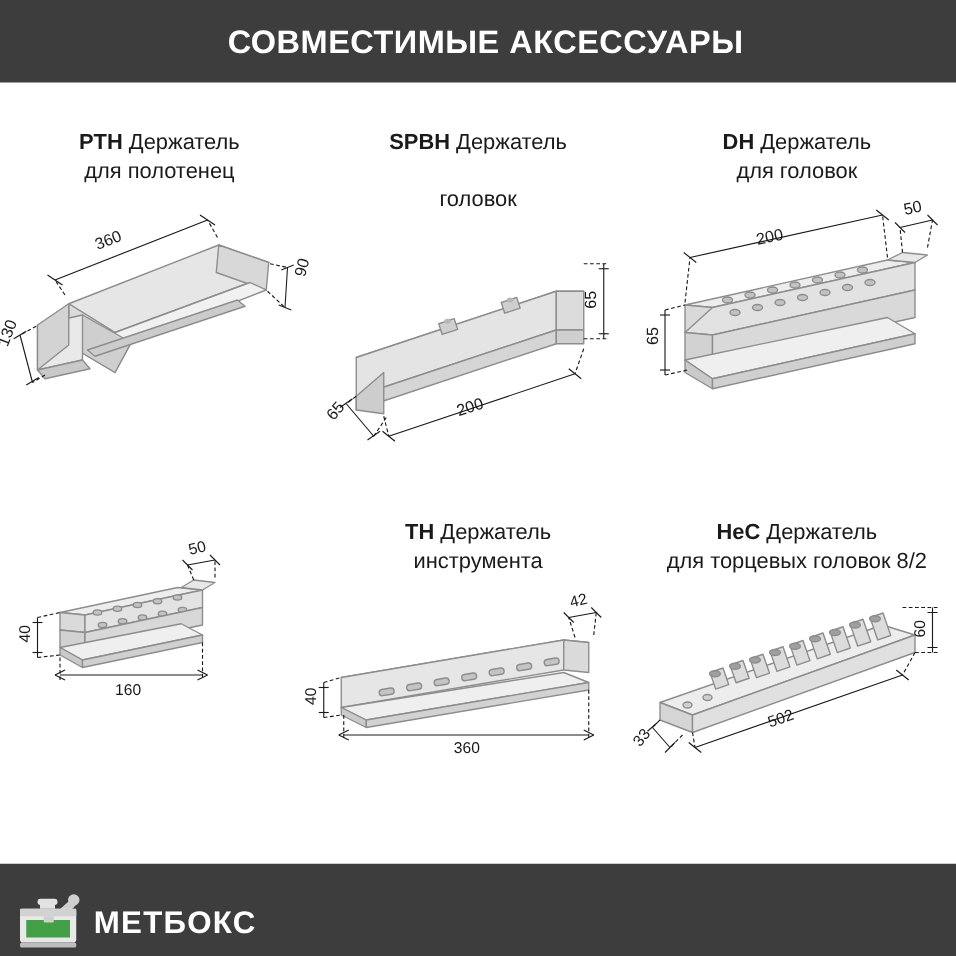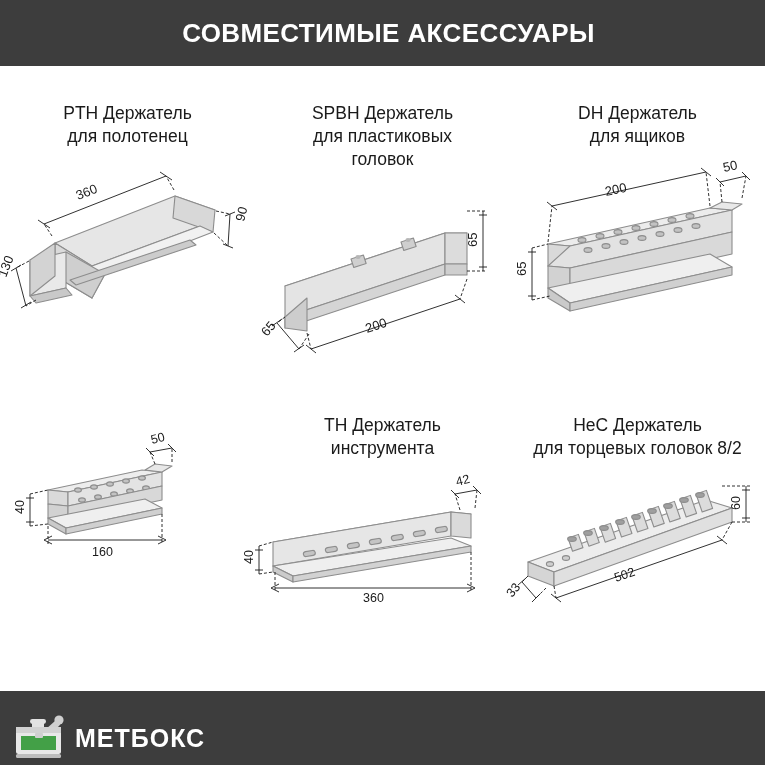--- a/index.html
+++ b/index.html
@@ -52,21 +52,21 @@
     width: 255px;
   }
   .cell .title {
     font-size: 17.5px;
     color: #1a1a1a;
     line-height: 1.32;
     text-align: center;
     padding: 0 8px;
     box-sizing: border-box;
   }
-  .cell .title b { font-weight: normal; }
+  .cell .title b { font-weight: bold; }
   .art {
     position: relative;
     width: 255px;
   }
   svg { display: block; overflow: visible; }
   .dim { font-size: 13px; fill: #1a1a1a; font-family: "Liberation Sans", sans-serif; }
   .dim-sm { font-size: 12.5px; fill: #1a1a1a; font-family: "Liberation Sans", sans-serif; }
 
   
   .footer {
@@ -154,21 +154,21 @@
             <line x1="36" y1="152" x2="26" y2="158" stroke-dasharray="3,2"></line>
           </g>
           <text class="dim" x="6" y="130" transform="rotate(-69 6 130)">130</text>
         </svg>
       </div>
     </div>
 
     <div class="cell" style="left:255px; top:36px;">
       <div class="title">
         <b>SPBH</b><span> Держатель</span><br>
-        <span>для пластиковых</span><br>
+        <br>
         <span>головок</span>
       </div>
       <div class="art">
         <svg width="255" height="190" viewBox="0 0 255 190">
           <g stroke="#8d8d8d" stroke-width="1.1" stroke-linejoin="round">
 
             <polygon points="30,115 190,62 212,62 52,115" fill="#f0f0f0"></polygon>
 
             <polygon points="30,115 30,146 190,93 190,62" fill="#e4e4e4"></polygon>
 
@@ -212,21 +212,21 @@
             <line x1="54" y1="163" x2="44" y2="178" stroke-dasharray="3,2"></line>
           </g>
           <text class="dim" x="12" y="166" transform="rotate(-50 12 166)">65</text>
         </svg>
       </div>
     </div>
 
     <div class="cell" style="left:510px; top:36px;">
       <div class="title">
         <b>DH</b><span> Держатель</span><br>
-        <span>для ящиков</span>
+        <span>для головок</span>
       </div>
       <div class="art">
         <svg width="255" height="190" viewBox="0 0 255 190">
           <g stroke="#8d8d8d" stroke-width="1.1" stroke-linejoin="round">
 
             <polygon points="38,96 200,60 222,62 60,98" fill="#ececec"></polygon>
             <polygon points="38,96 38,118 60,120 60,98" fill="#d9d9d9"></polygon>
             <polygon points="38,118 60,120 222,84 222,62 60,98" fill="#e2e2e2"></polygon>
 
             <g fill="#c2c2c2">

